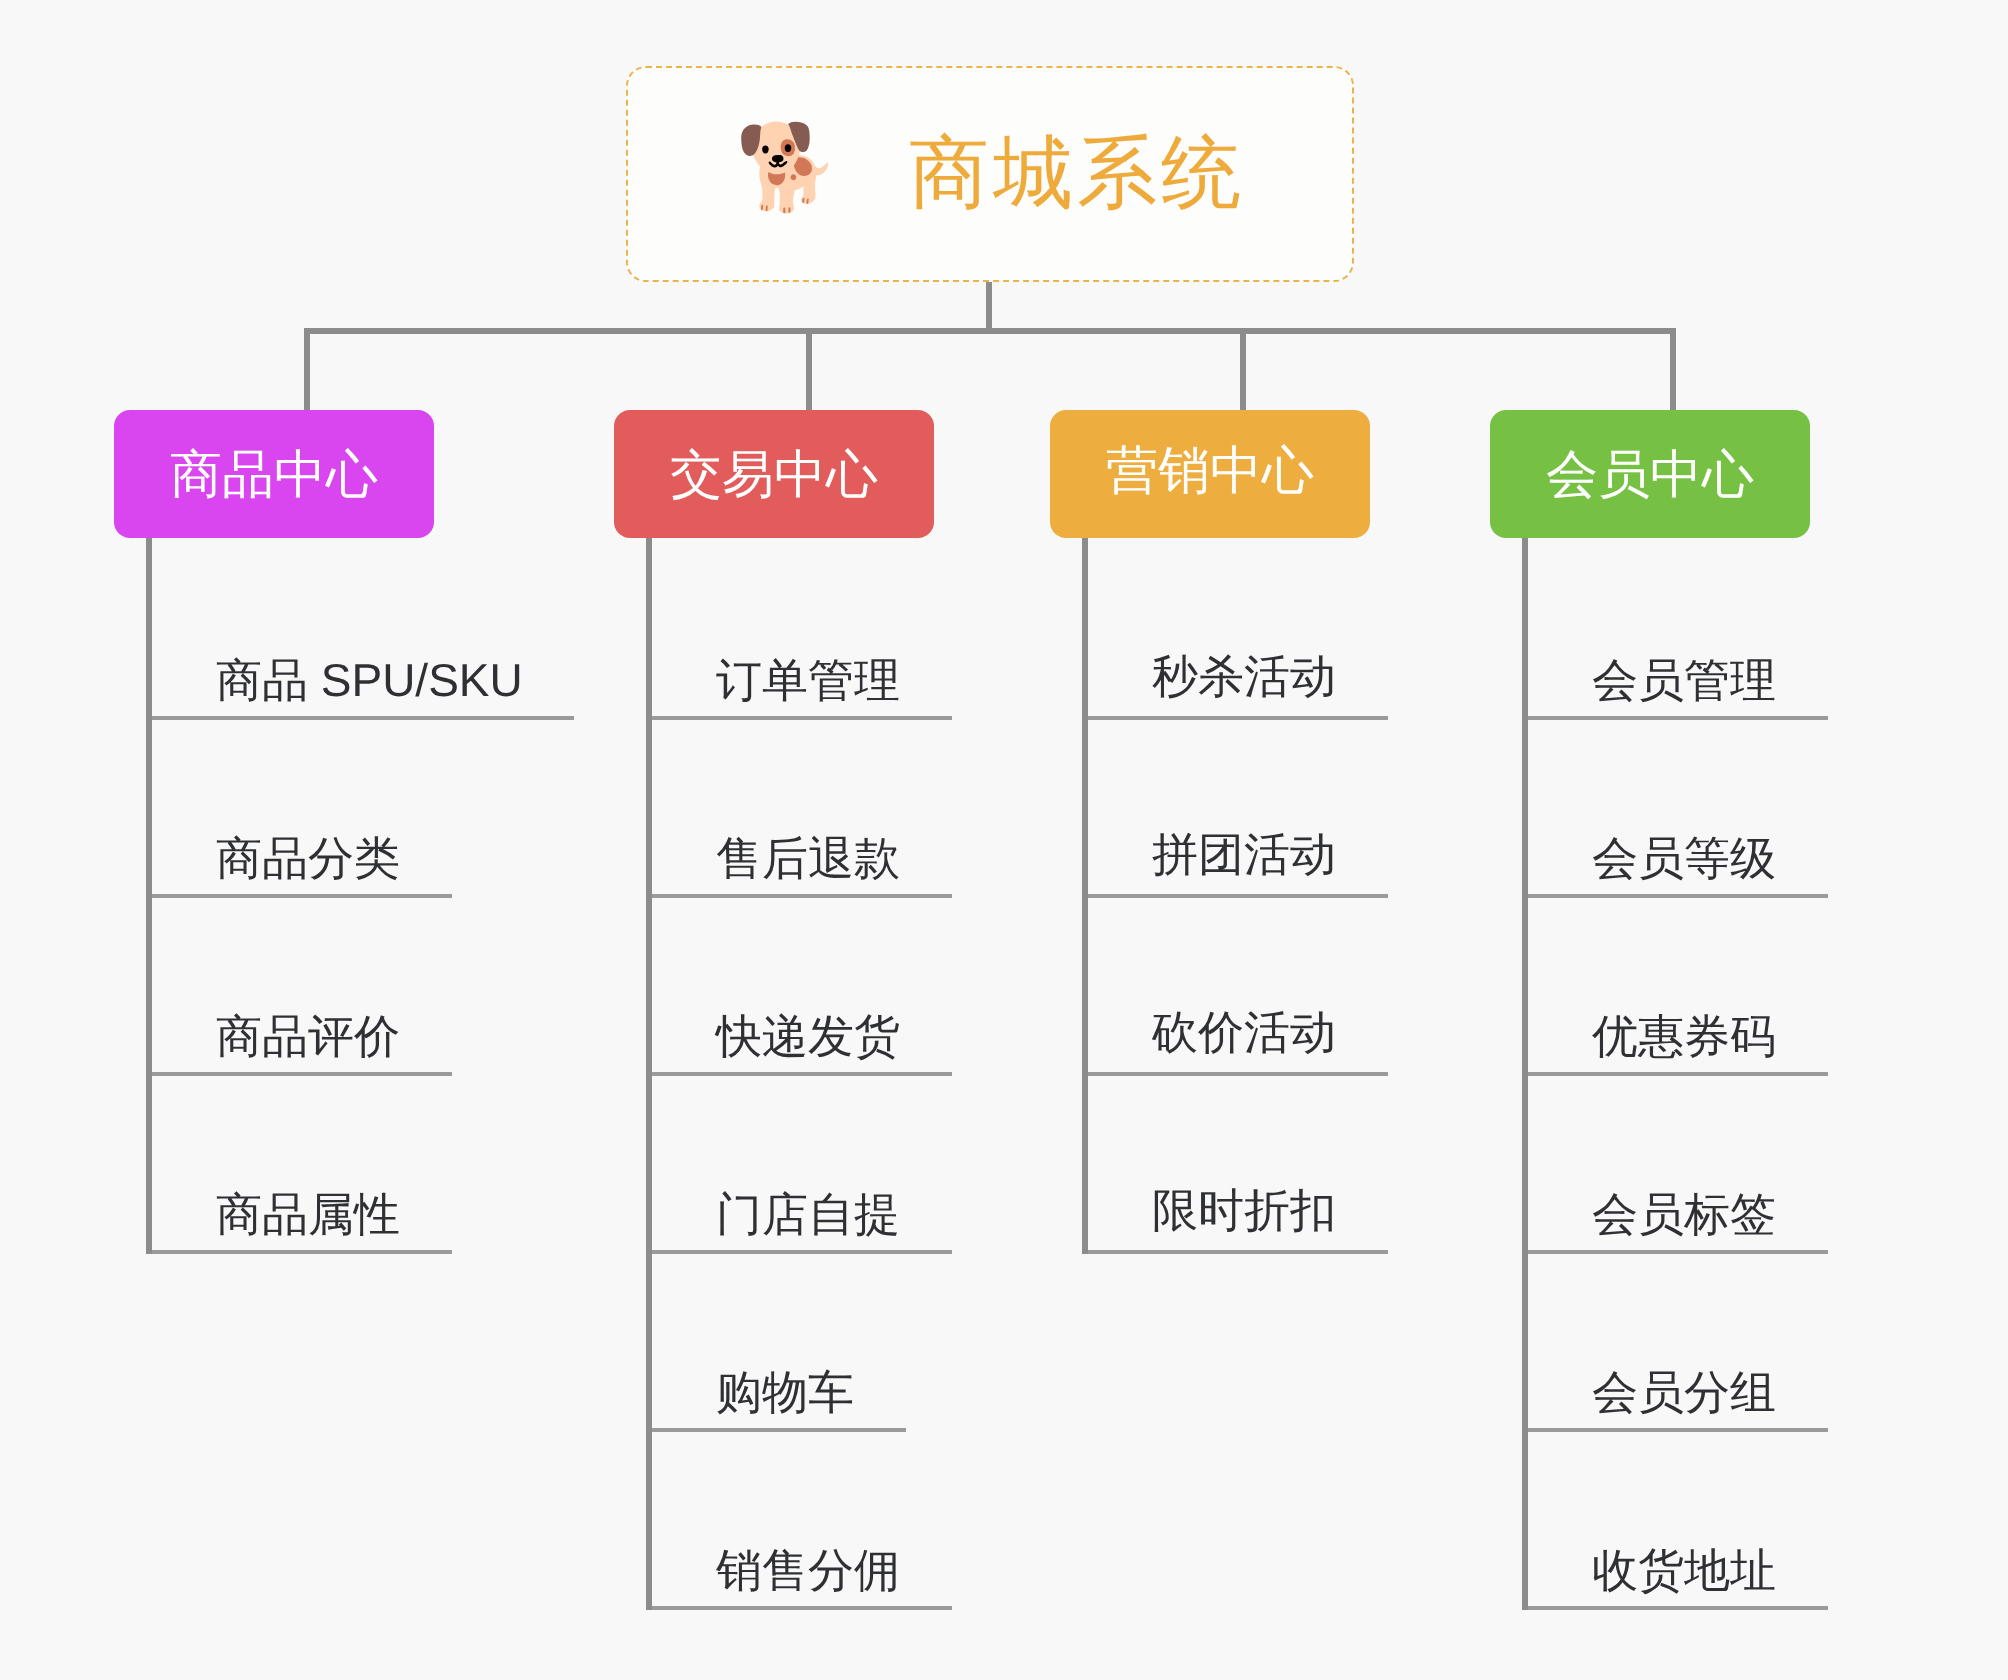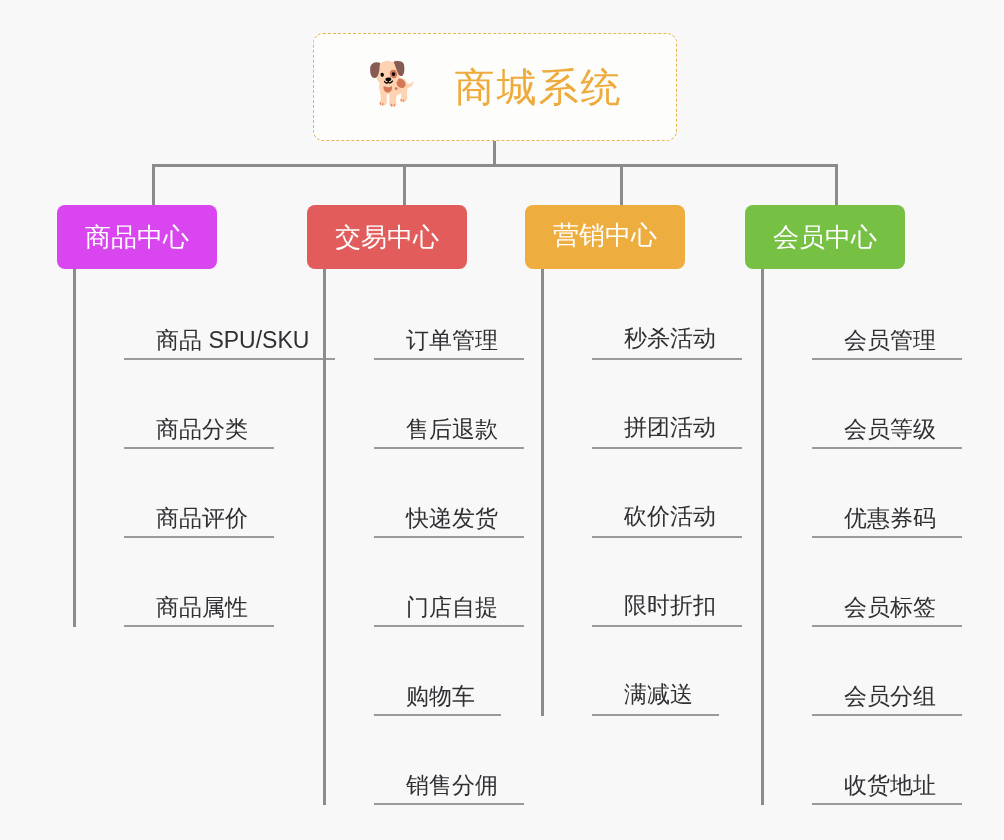--- a/index.html
+++ b/index.html
@@ -108,21 +108,20 @@
     margin-left: 16px;
     padding-left: 0;
     border-left: 3px solid #8c8c8c;
     padding-top: 2px;
   }
   .leaf-item {
     position: relative;
     height: 89px;
     display: flex;
     align-items: flex-end;
-    padding-left: 48px;
   }
   .leaf-underline {
     display: inline-block;
     border-bottom: 2px solid #9a9a9a;
     padding: 0 26px 5px 32px;
     white-space: nowrap;
   }
   .leaf-label {
     font-size: 23px;
     color: #2f3033;
@@ -196,23 +195,20 @@
         </div>
       <div class="leaf-item">
           <span class="leaf-underline"><span class="leaf-label">拼团活动</span></span>
         </div>
       <div class="leaf-item">
           <span class="leaf-underline"><span class="leaf-label">砍价活动</span></span>
         </div>
       <div class="leaf-item">
           <span class="leaf-underline"><span class="leaf-label">限时折扣</span></span>
         </div>
-      <div class="leaf-item">
-          <span class="leaf-underline"><span class="leaf-label">满减送</span></span>
-        </div>
     </div>
   </div>
 
   <div class="column col-3">
     <div class="cat-header" style="background: rgb(118, 192, 67);">会员中心</div>
     <div class="leaf-list">
       <div class="leaf-item">
           <span class="leaf-underline"><span class="leaf-label">会员管理</span></span>
         </div>
       <div class="leaf-item">

